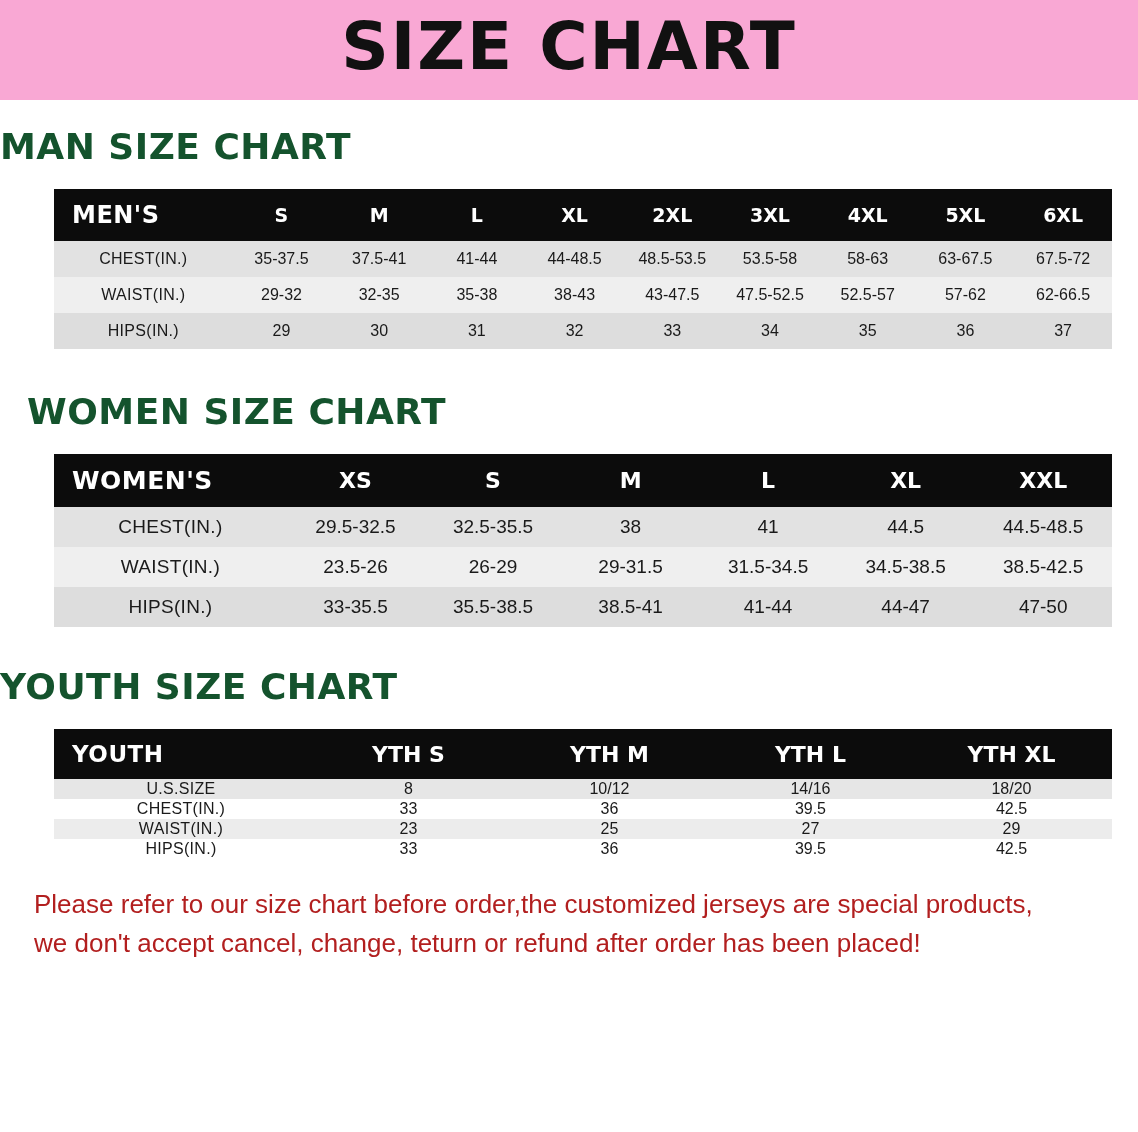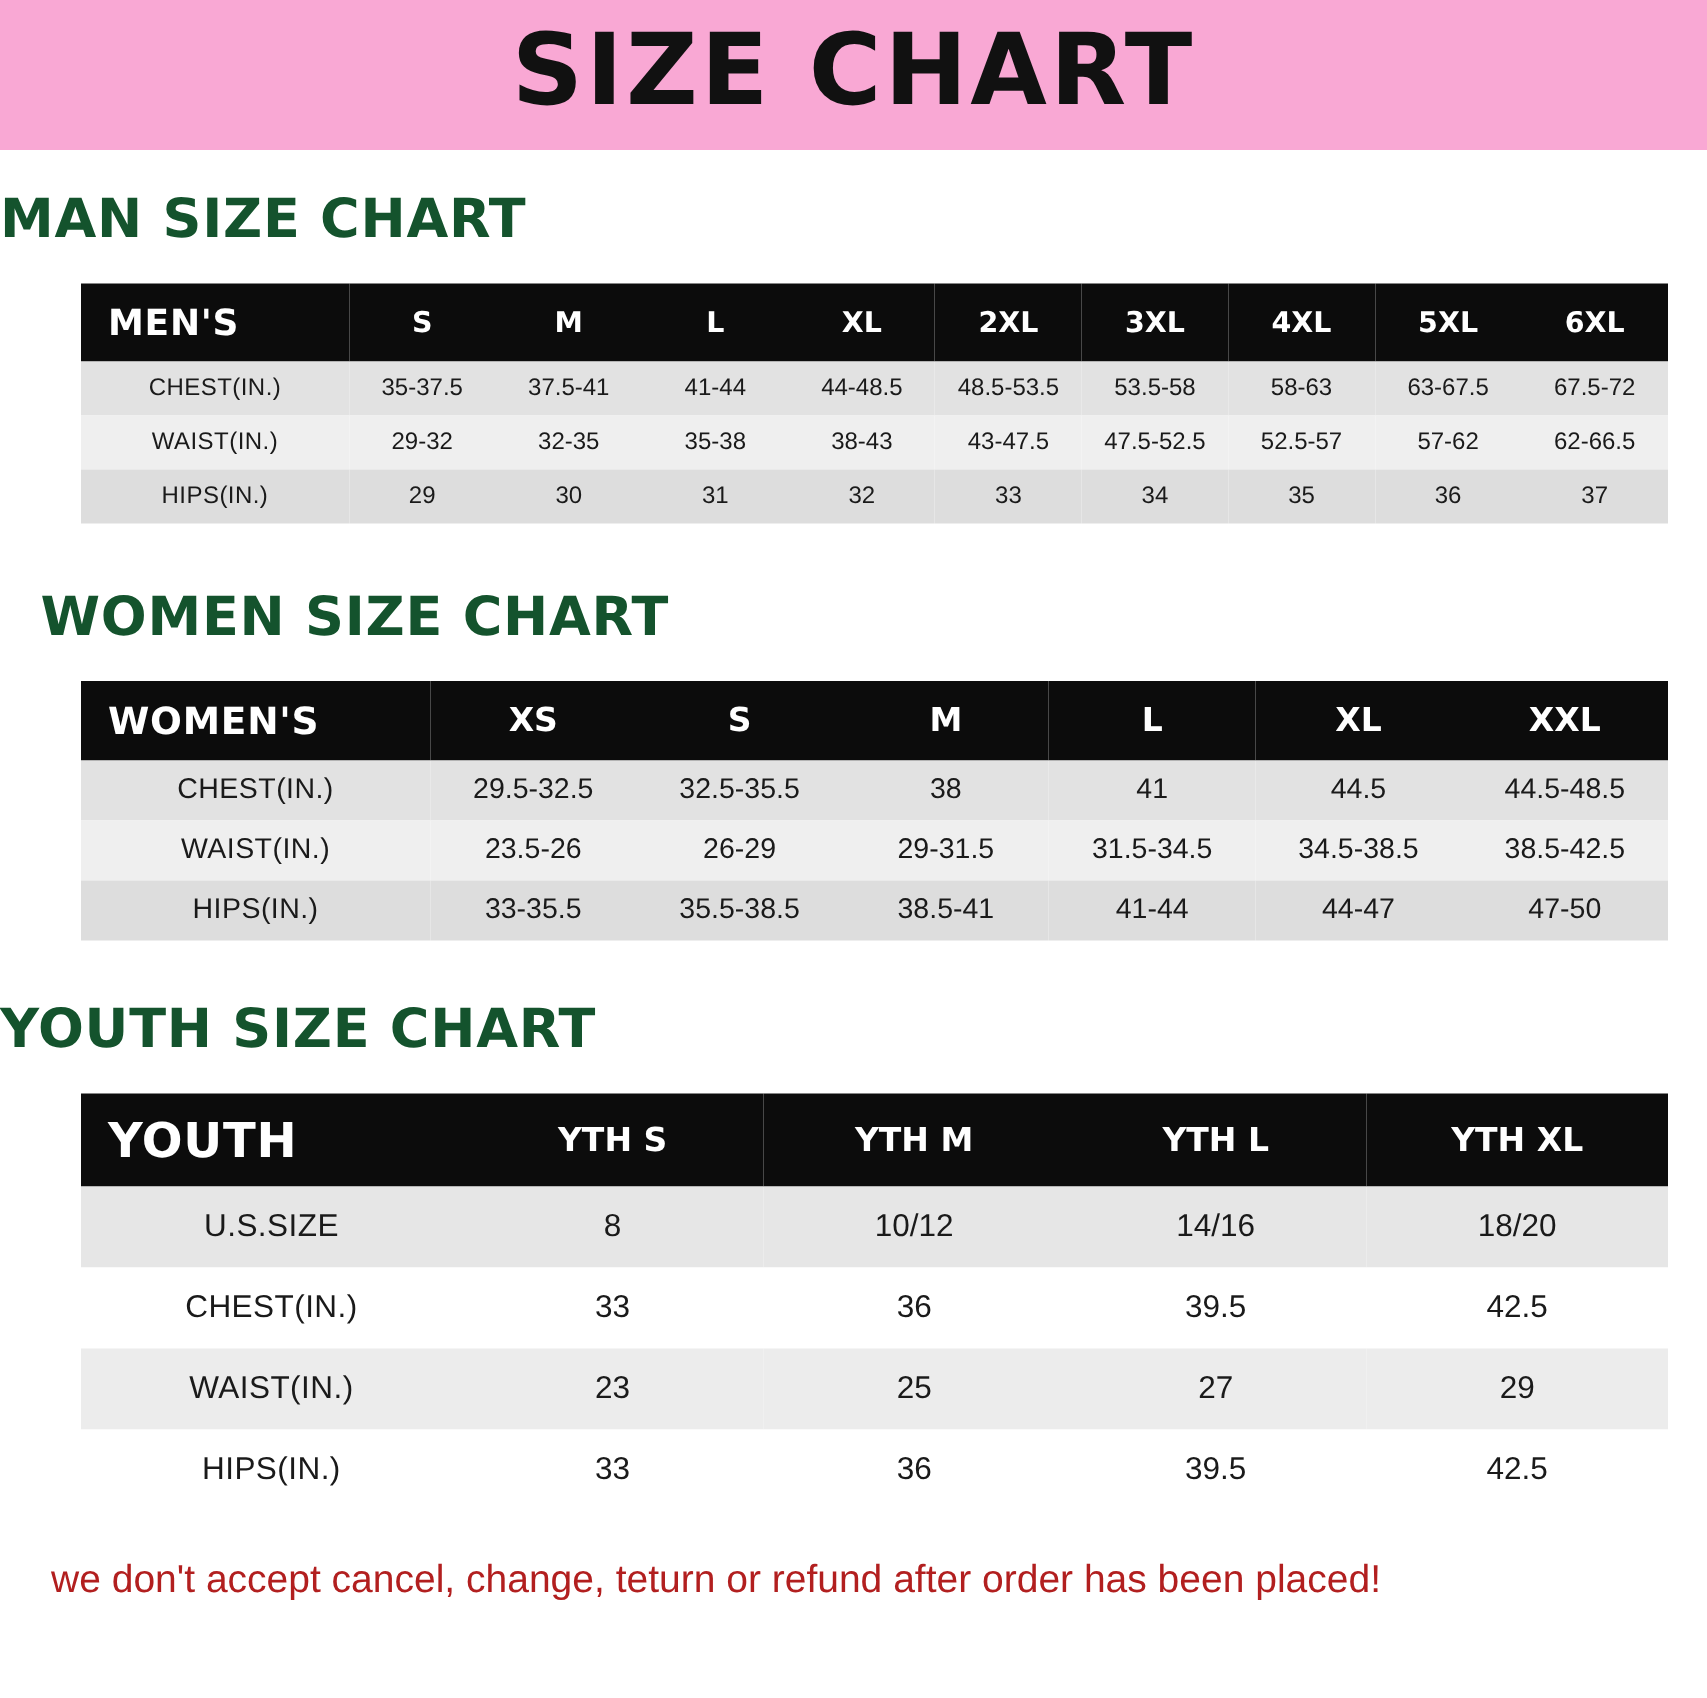--- a/index.html
+++ b/index.html
@@ -95,22 +95,22 @@
   #men-table tbody td { font-size: 16px; }
 
   
   #women-table thead th { font-size: 22px; }
   #women-table thead th.rowlabel { font-size: 25px; }
   #women-table tbody td { font-size: 19px; }
   #women-table tbody td.rowlabel { font-size: 19px; }
 
   
   #youth-table thead th { font-size: 22px; }
-  #youth-table thead th.rowlabel { font-size: 32px; }
-  #youth-table tbody td { font-size: 21px; padding: 15px 4px; }
+  #youth-table thead th.rowlabel { font-size: 23px; }
+  #youth-table tbody td { font-size: 16px; padding: 1px 4px; }
   .youth-shade-a td { background: #e6e6e6; }
   .youth-shade-b td { background: #ffffff; }
   .youth-shade-c td { background: #ececec; }
   .youth-shade-d td { background: #ffffff; }
 
   
   .note {
     margin: 26px 34px 0 34px;
     color: #b21f1f;
     font-size: 26px;
@@ -273,14 +273,15 @@
         <td>33</td>
         <td>36</td>
         <td>39.5</td>
         <td>42.5</td>
       </tr>
     </tbody>
   </table>
 </div>
 
 <div class="note">
+  <div>Please refer to our size chart before order,the customized jerseys are special products,</div>
   <div>we don't accept cancel, change, teturn or refund after order has been placed!</div>
 </div>
 
 </body></html>

